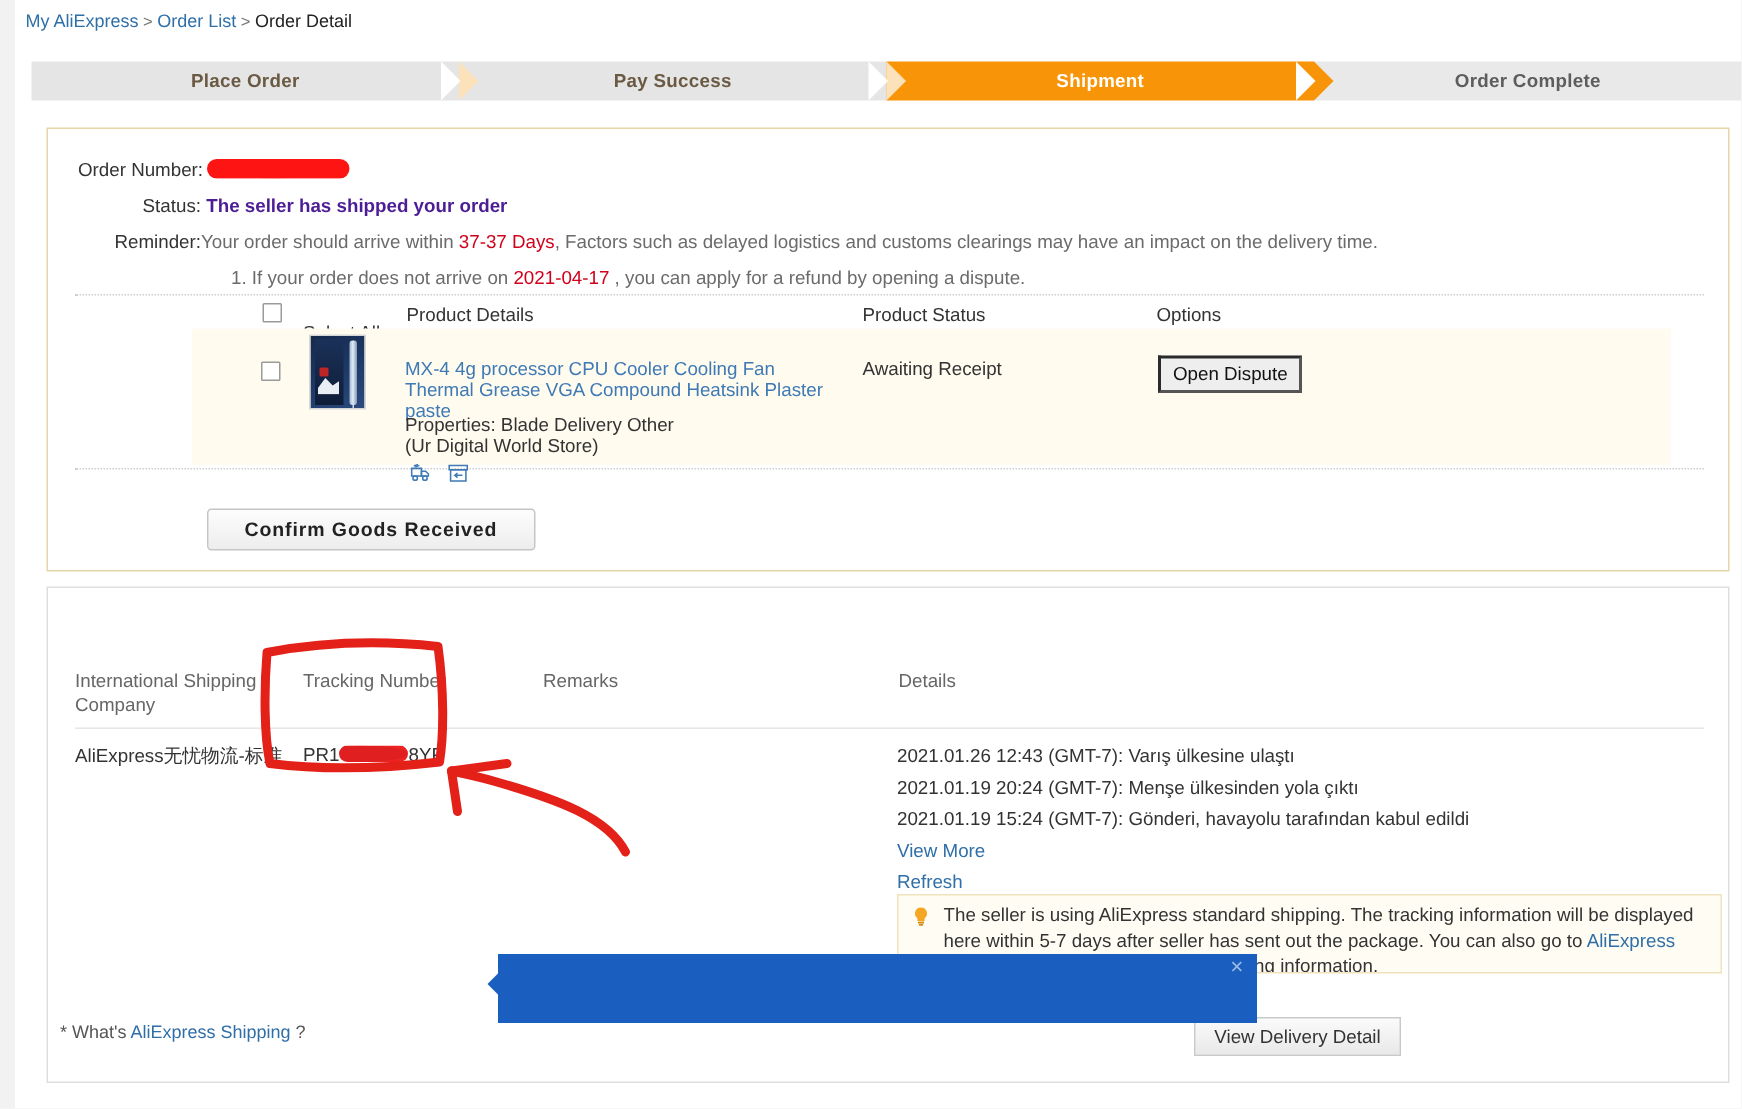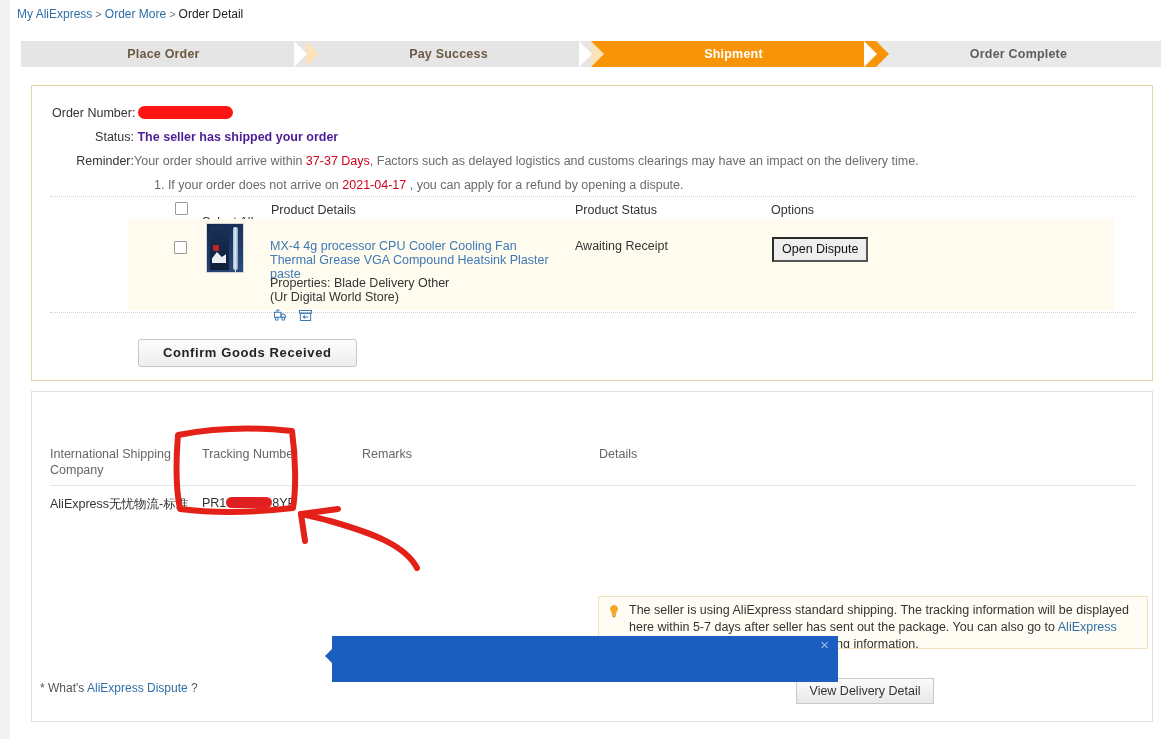--- a/index.html
+++ b/index.html
@@ -418,21 +418,21 @@
     pointer-events: none;
     z-index: 60;
   }
 </style>
 </head>
 <body>
 
 <div class="page">
 
   <div class="breadcrumb">
-    <a href="#">My AliExpress</a><span class="sep">&gt;</span><a href="#">Order More</a><span class="sep">&gt;</span><span class="cur">Order Detail</span>
+    <a href="#">My AliExpress</a><span class="sep">&gt;</span><a href="#">Order List</a><span class="sep">&gt;</span><span class="cur">Order Detail</span>
   </div>
 
   <div class="steps">
     <div class="step done" style="width:285px">
       <span class="lbl">Place Order</span>
       <span class="notch"></span>
       <span class="notch-in"></span>
     </div>
     <div class="step done" style="width:285px">
       <span class="lbl">Pay Success</span>
@@ -531,36 +531,43 @@
     <div class="logi-col" style="left:567px;">Details</div>
 
     <div class="logi-rowsep"></div>
 
     <div class="logi-val" style="left:18px;">AliExpress无忧物流-标准</div>
     <div class="logi-val" style="left:170px;">
       <span>PR1</span><span class="redact-track"></span><span>8YP</span>
     </div>
   </div>
 
+  <div class="events">
+    <div>2021.01.26 12:43 (GMT-7): Varış ülkesine ulaştı</div>
+    <div>2021.01.19 20:24 (GMT-7): Menşe ülkesinden yola çıktı</div>
+    <div>2021.01.19 15:24 (GMT-7): Gönderi, havayolu tarafından kabul edildi</div>
+    <a href="#">View More</a>
+    <a href="#">Refresh</a>
+  </div>
 
   <div class="tip-box">
     <span class="bulb">
       <svg width="12" height="14" viewBox="0 0 12 14">
         <path d="M6 1a4 4 0 0 0-2.4 7.2V10h4.8V8.2A4 4 0 0 0 6 1z" fill="#f5a623"></path>
         <rect x="4" y="10.4" width="4" height="1.3" fill="#d18b10"></rect>
         <rect x="4.5" y="12" width="3" height="1.2" rx=".5" fill="#d18b10"></rect>
       </svg>
     </span>
     <span>The seller is using AliExpress standard shipping. The tracking information will be displayed</span>
     <span>here within 5-7 days after seller has sent out the package. You can also go to </span><a href="#">AliExpress</a>
     <span>Standard Shipping to check the tracking information.</span>
   </div>
 
   <div class="whats">
-    <span>* What's </span><a href="#">AliExpress Dispute</a><span> ?</span>
+    <span>* What's </span><a href="#">AliExpress Shipping</a><span> ?</span>
   </div>
 
   <div class="btn-delivery">View Delivery Detail</div>
 
   <div class="tooltip">
     <span class="tt-arrow"></span>
     <span class="tt-close">×</span>
   </div>
 
 </div>

